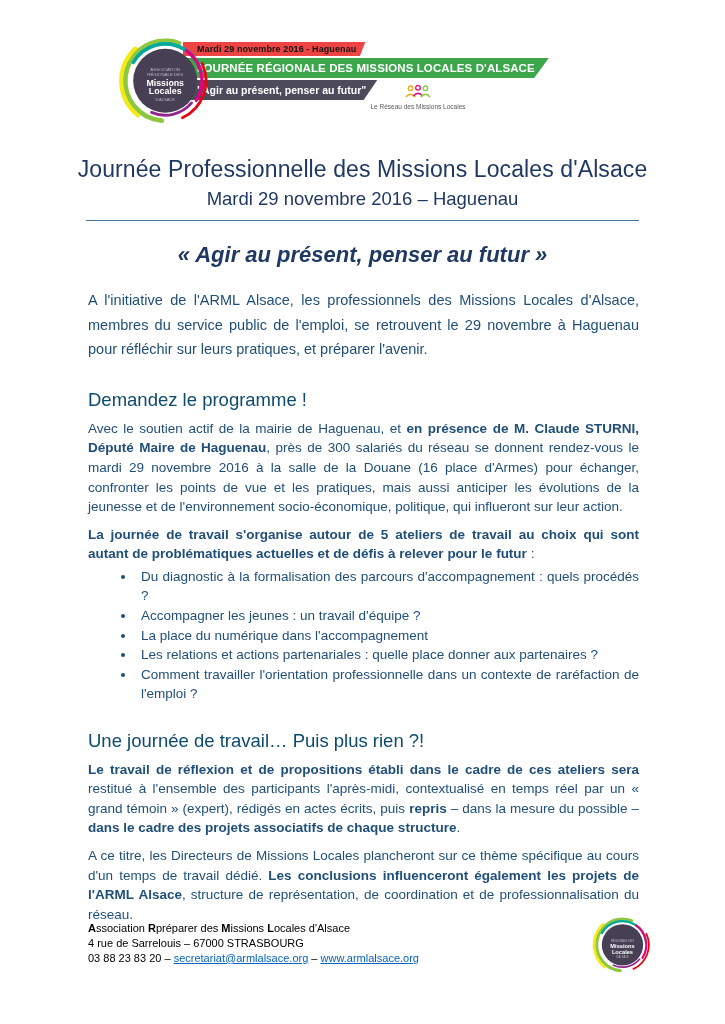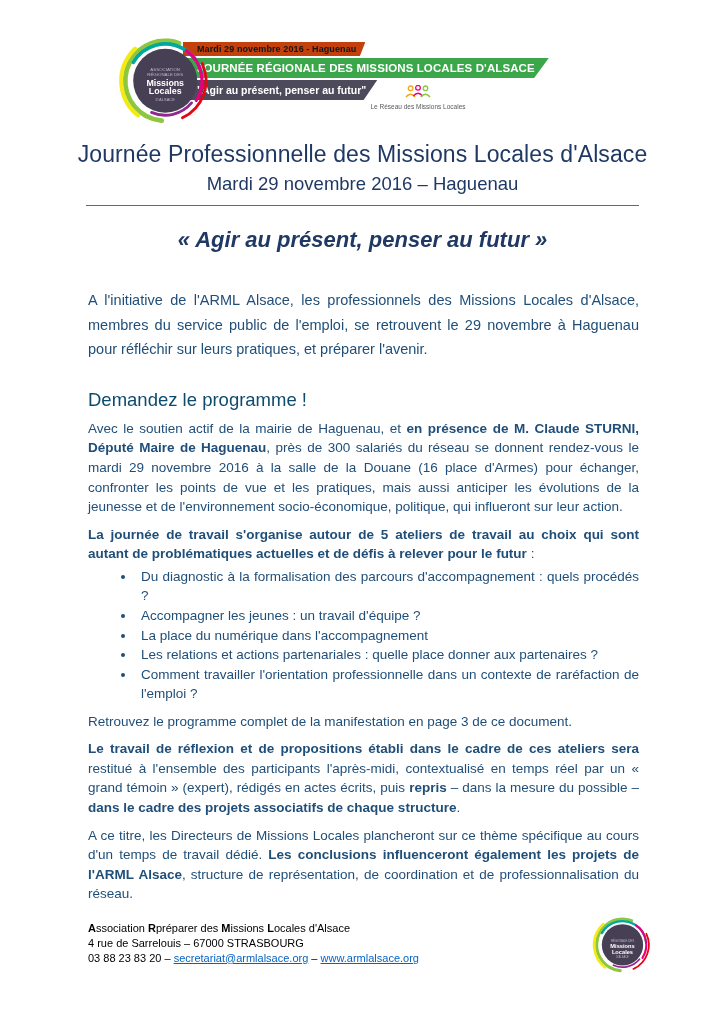--- a/index.html
+++ b/index.html
@@ -10,39 +10,39 @@
     font-family:"Liberation Sans", sans-serif;
   }
   .page { position:relative; width:725px; height:1024px; background:#fff; overflow:hidden; }
 
   
   .header { position:absolute; left:112px; top:36px; width:520px; height:104px; }
   .logo-lg { position:absolute; left:0; top:0; width:108px; height:96px; z-index:2; }
   .banners { position:absolute; left:71px; top:6px; z-index:1; }
   .banner { width:max-content; white-space:nowrap; }
   .banner-date {
-    background:#c2410c; color:#141414; font-weight:700; font-size:9px;
+    background:#ef4444; color:#141414; font-weight:700; font-size:9px;
     padding:2px 9px 2px 14px; letter-spacing:.1px;
     clip-path:polygon(0 0,100% 0,97% 100%,0 100%);
   }
   .banner-main {
     background:#3BA64A; color:#fff; font-weight:700; font-size:11.5px;
     padding:4px 14px 4px 14px; margin-top:2px; letter-spacing:.1px;
     clip-path:polygon(0 0,100% 0,96% 100%,0 100%);
   }
   .banner-slogan {
     background:#4D4A5C; color:#fff; font-weight:700; font-size:10.5px;
     padding:4px 11px 4px 14px; margin-top:2px;
     clip-path:polygon(0 0,100% 0,93% 100%,0 100%);
   }
   .network { position:absolute; left:258px; top:48px; width:96px; text-align:center; }
   .network-label { font-size:6.5px; color:#5a5a5a; margin-top:1px; white-space:nowrap; }
 
   
-  .titleblock { position:absolute; top:141px; left:0; width:725px; text-align:center; color:#1F3864; }
+  .titleblock { position:absolute; top:156px; left:0; width:725px; text-align:center; color:#1F3864; }
   .main-title { font-size:23px; font-weight:400; margin:0; letter-spacing:.1px; }
   .subtitle { font-size:18.5px; margin-top:5px; }
   .rule { border:none; border-top:1px solid #41719C; width:553px; margin:10px auto 0; }
   .slogan { font-size:22px; font-weight:700; font-style:italic; margin-top:21px; }
 
   
   .content { position:absolute; left:88px; top:288px; width:551px; color:#1F4E79; }
   .intro { font-size:14.5px; line-height:1.7; text-align:justify; margin:0; }
   .h { color:#0c4a6e; font-size:18.5px; font-weight:400; margin:27px 0 0; }
   .h2space { margin-top:26px; }
@@ -115,22 +115,22 @@
     <p class="body j"><b>La journée de travail s'organise autour de 5 ateliers de travail au choix  qui sont autant de problématiques actuelles et de défis à relever pour le futur</b><span> :</span></p>
 
     <ul class="bullets">
       <li>Du diagnostic à la formalisation des parcours d'accompagnement : quels procédés ?</li>
       <li>Accompagner les jeunes : un travail d'équipe ?</li>
       <li>La place du numérique dans l'accompagnement</li>
       <li>Les relations et actions partenariales : quelle place donner aux partenaires ?</li>
       <li>Comment travailler l'orientation professionnelle dans un contexte de raréfaction de l'emploi ?</li>
     </ul>
 
-    <p class="body">Retrouvez le programme complet de la manifestation en page 3 de ce document.</p>
 
+    <h3 class="h h2space">Une journée de travail… Puis plus rien ?!</h3>
 
     <p class="body j"><b>Le travail de réflexion et de propositions établi dans le cadre de ces ateliers sera</b><span> restitué à l'ensemble des participants l'après-midi, contextualisé en temps réel par un « grand témoin » (expert), rédigés en actes écrits, puis </span><b>repris</b><span> – dans la mesure du possible – </span><b>dans le cadre des projets associatifs de chaque structure</b><span>.</span></p>
 
     <p class="body j"><span>A ce titre, les Directeurs de Missions Locales plancheront sur ce thème spécifique au cours d'un temps de travail dédié. </span><b>Les conclusions influenceront également les projets de l'ARML Alsace</b><span>, structure de représentation, de coordination et de professionnalisation du réseau.</span></p>
   </main>
 
   <footer class="footer">
     <div class="f-line"><b>A</b><span>ssociation </span><b>R</b><span>préparer des </span><b>M</b><span>issions </span><b>L</b><span>ocales d'Alsace</span></div>
     <div class="f-line">4 rue de Sarrelouis – 67000 STRASBOURG</div>
     <div class="f-line"><span>03 88 23 83 20</span><span> – </span><a class="link">secretariat@armlalsace.org</a><span> – </span><a class="link">www.armlalsace.org</a></div>

